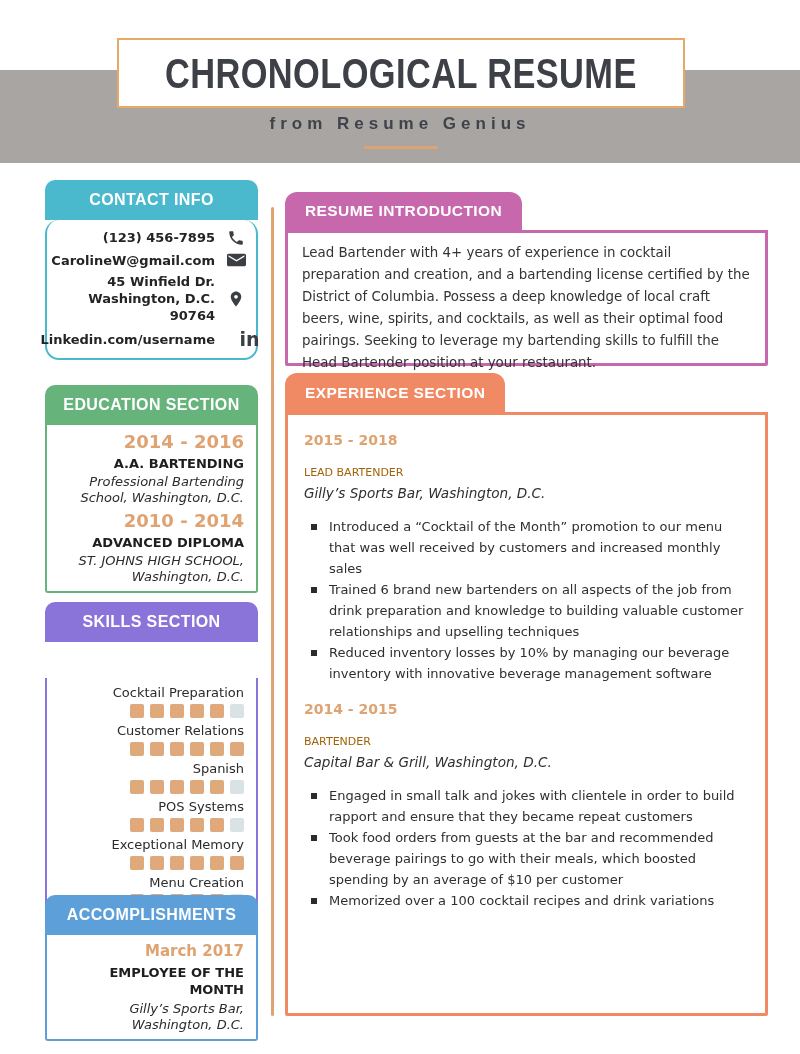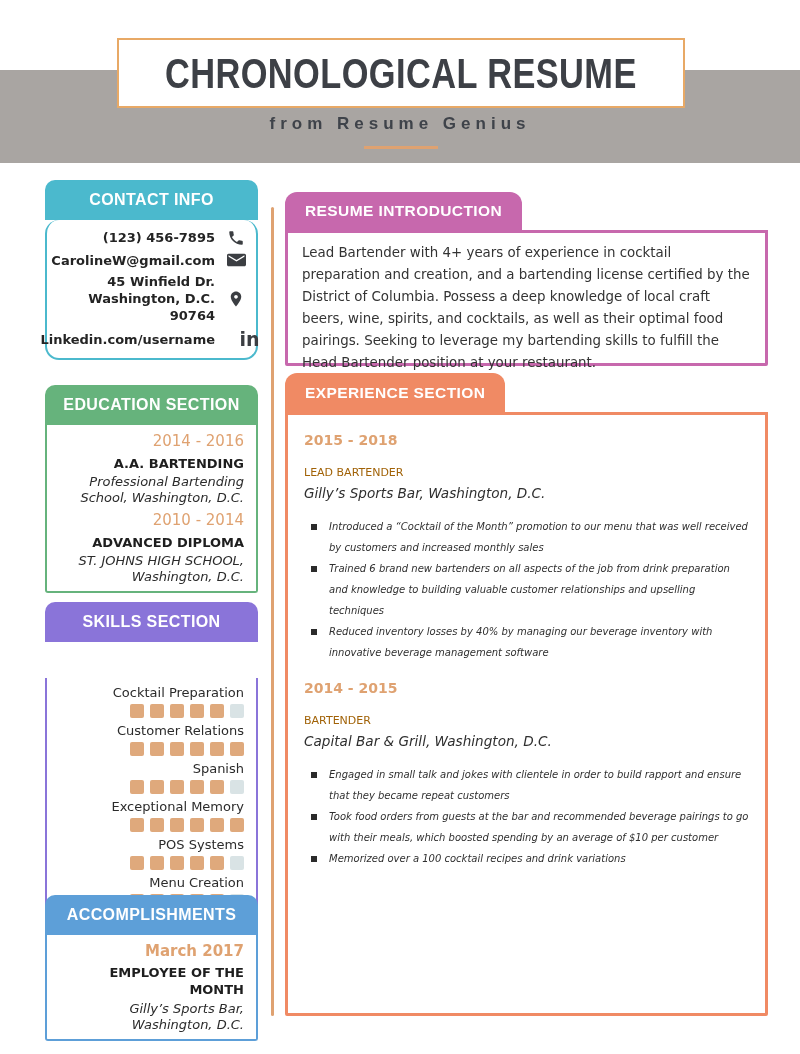--- a/index.html
+++ b/index.html
@@ -56,21 +56,21 @@
   
   .contact .card-b { display:flex; flex-direction:column; justify-content:space-evenly; padding:4px 8px 4px 10px;border-radius:14px; }
   .c-row { display:flex; align-items:center; justify-content:flex-end; gap:9px; }
   .c-text { font-weight:700; font-size:13px; line-height:17px; color:#242424; }
   .c-icon { width:24px; flex:none; display:flex; justify-content:center; align-items:center; color:#3b3e42; }
   .c-icon svg { display:block; }
   .in-glyph { font-family:"DejaVu Sans", sans-serif; font-weight:800; font-size:19px; color:#3b3e42; line-height:20px;margin-left:27px; }
 
   
   .education .card-b { padding-top:8px; }
-  .e-dates { font-weight:400; font-size:15px; line-height:17px; color:var(--gold); margin-bottom:5px; }
+  .e-dates { font-weight:700; font-size:18px; line-height:17px; color:var(--gold); margin-bottom:5px; }
   .e-degree { font-weight:700; font-size:13px; line-height:17px; color:#1e1e1e; margin-bottom:2px; }
   .e-school { font-style:italic; font-size:13px; line-height:16px; color:#2b2b2b; }
   .e-entry + .e-entry { margin-top:6px; }
 
   
   .skills .card-b { padding-top:7px;margin-top:36px; }
   .s-row { margin-bottom:5px; }
   .s-label { font-size:13px; line-height:16px; color:#2b2b2b; margin-bottom:3px; }
   .s-squares { display:flex; justify-content:flex-end; gap:6px; }
   .sq { width:14px; height:14px; border-radius:2px; flex:none; }
@@ -97,21 +97,21 @@
   .tab-pink { background:var(--pink); }
   .tab-orange { background:var(--orange); height:39px; }
   .rbody { background:#fff; border:3px solid; border-radius:0 0 2px 2px; color:#333; }
   .rbody-pink { border-color:var(--pink); height:136px; padding:9px 14px; font-size:13.4px; line-height:22px; }
   .rbody-orange { border-color:var(--orange); height:604px; padding:14px 16px 14px 16px; }
 
   .j-dates { font-weight:700; font-size:14px; line-height:18px; color:var(--gold); margin:2px 0 14px; }
   .j-role { font-size:11px; line-height:19px; color:#a16207; margin-bottom:2px; }
   .j-company { font-style:italic; font-size:13.6px; line-height:19px; color:#2f2f2f; margin-bottom:13px; }
   ul.bullets { list-style:none; margin:0 0 16px 0; }
-  ul.bullets li { display:flex; gap:12px; font-size:10px; line-height:21px; color:#2f2f2f;font-style:italic; }
+  ul.bullets li { display:flex; gap:12px; font-size:13px; line-height:21px; color:#2f2f2f; }
   .bullet-sq { width:6px; height:6px; background:#2b2b2b; flex:none; margin:8px 0 0 7px; }
 </style>
 </head>
 <body>
 
 <div class="page">
 
   <div class="gray-band"></div>
 
   <div class="title-box">
@@ -213,39 +213,39 @@
         <div class="s-squares">
             <div class="sq filled"></div>
             <div class="sq filled"></div>
             <div class="sq filled"></div>
             <div class="sq filled"></div>
             <div class="sq filled"></div>
             <div class="sq empty"></div>
           </div>
       </div>
       <div class="s-row">
+        <div class="s-label">POS Systems</div>
+        <div class="s-squares">
+            <div class="sq filled"></div>
+            <div class="sq filled"></div>
+            <div class="sq filled"></div>
+            <div class="sq filled"></div>
+            <div class="sq filled"></div>
+            <div class="sq empty"></div>
+          </div>
+      </div>
+      <div class="s-row">
         <div class="s-label">Exceptional Memory</div>
         <div class="s-squares">
             <div class="sq filled"></div>
             <div class="sq filled"></div>
             <div class="sq filled"></div>
             <div class="sq filled"></div>
             <div class="sq filled"></div>
             <div class="sq filled"></div>
-          </div>
-      </div>
-      <div class="s-row">
-        <div class="s-label">POS Systems</div>
-        <div class="s-squares">
-            <div class="sq filled"></div>
-            <div class="sq filled"></div>
-            <div class="sq filled"></div>
-            <div class="sq filled"></div>
-            <div class="sq filled"></div>
-            <div class="sq empty"></div>
           </div>
       </div>
       <div class="s-row">
         <div class="s-label">Menu Creation</div>
         <div class="s-squares">
             <div class="sq filled"></div>
             <div class="sq filled"></div>
             <div class="sq filled"></div>
             <div class="sq filled"></div>
             <div class="sq filled"></div>
@@ -289,21 +289,21 @@
           <li>
             <span class="bullet-sq"></span>
             <span>Introduced a “Cocktail of the Month” promotion to our menu that was well received by customers and increased monthly sales</span>
           </li>
           <li>
             <span class="bullet-sq"></span>
             <span>Trained 6 brand new bartenders on all aspects of the job from drink preparation and knowledge to building valuable customer relationships and upselling techniques</span>
           </li>
           <li>
             <span class="bullet-sq"></span>
-            <span>Reduced inventory losses by 40% by managing our beverage inventory with innovative beverage management software</span>
+            <span>Reduced inventory losses by 10% by managing our beverage inventory with innovative beverage management software</span>
           </li>
         </ul>
       </div>
 
       <div>
         <div class="j-dates">2014 - 2015</div>
         <div class="j-role">BARTENDER</div>
         <div class="j-company">Capital Bar &amp; Grill, Washington, D.C.</div>
         <ul class="bullets">
           <li>

